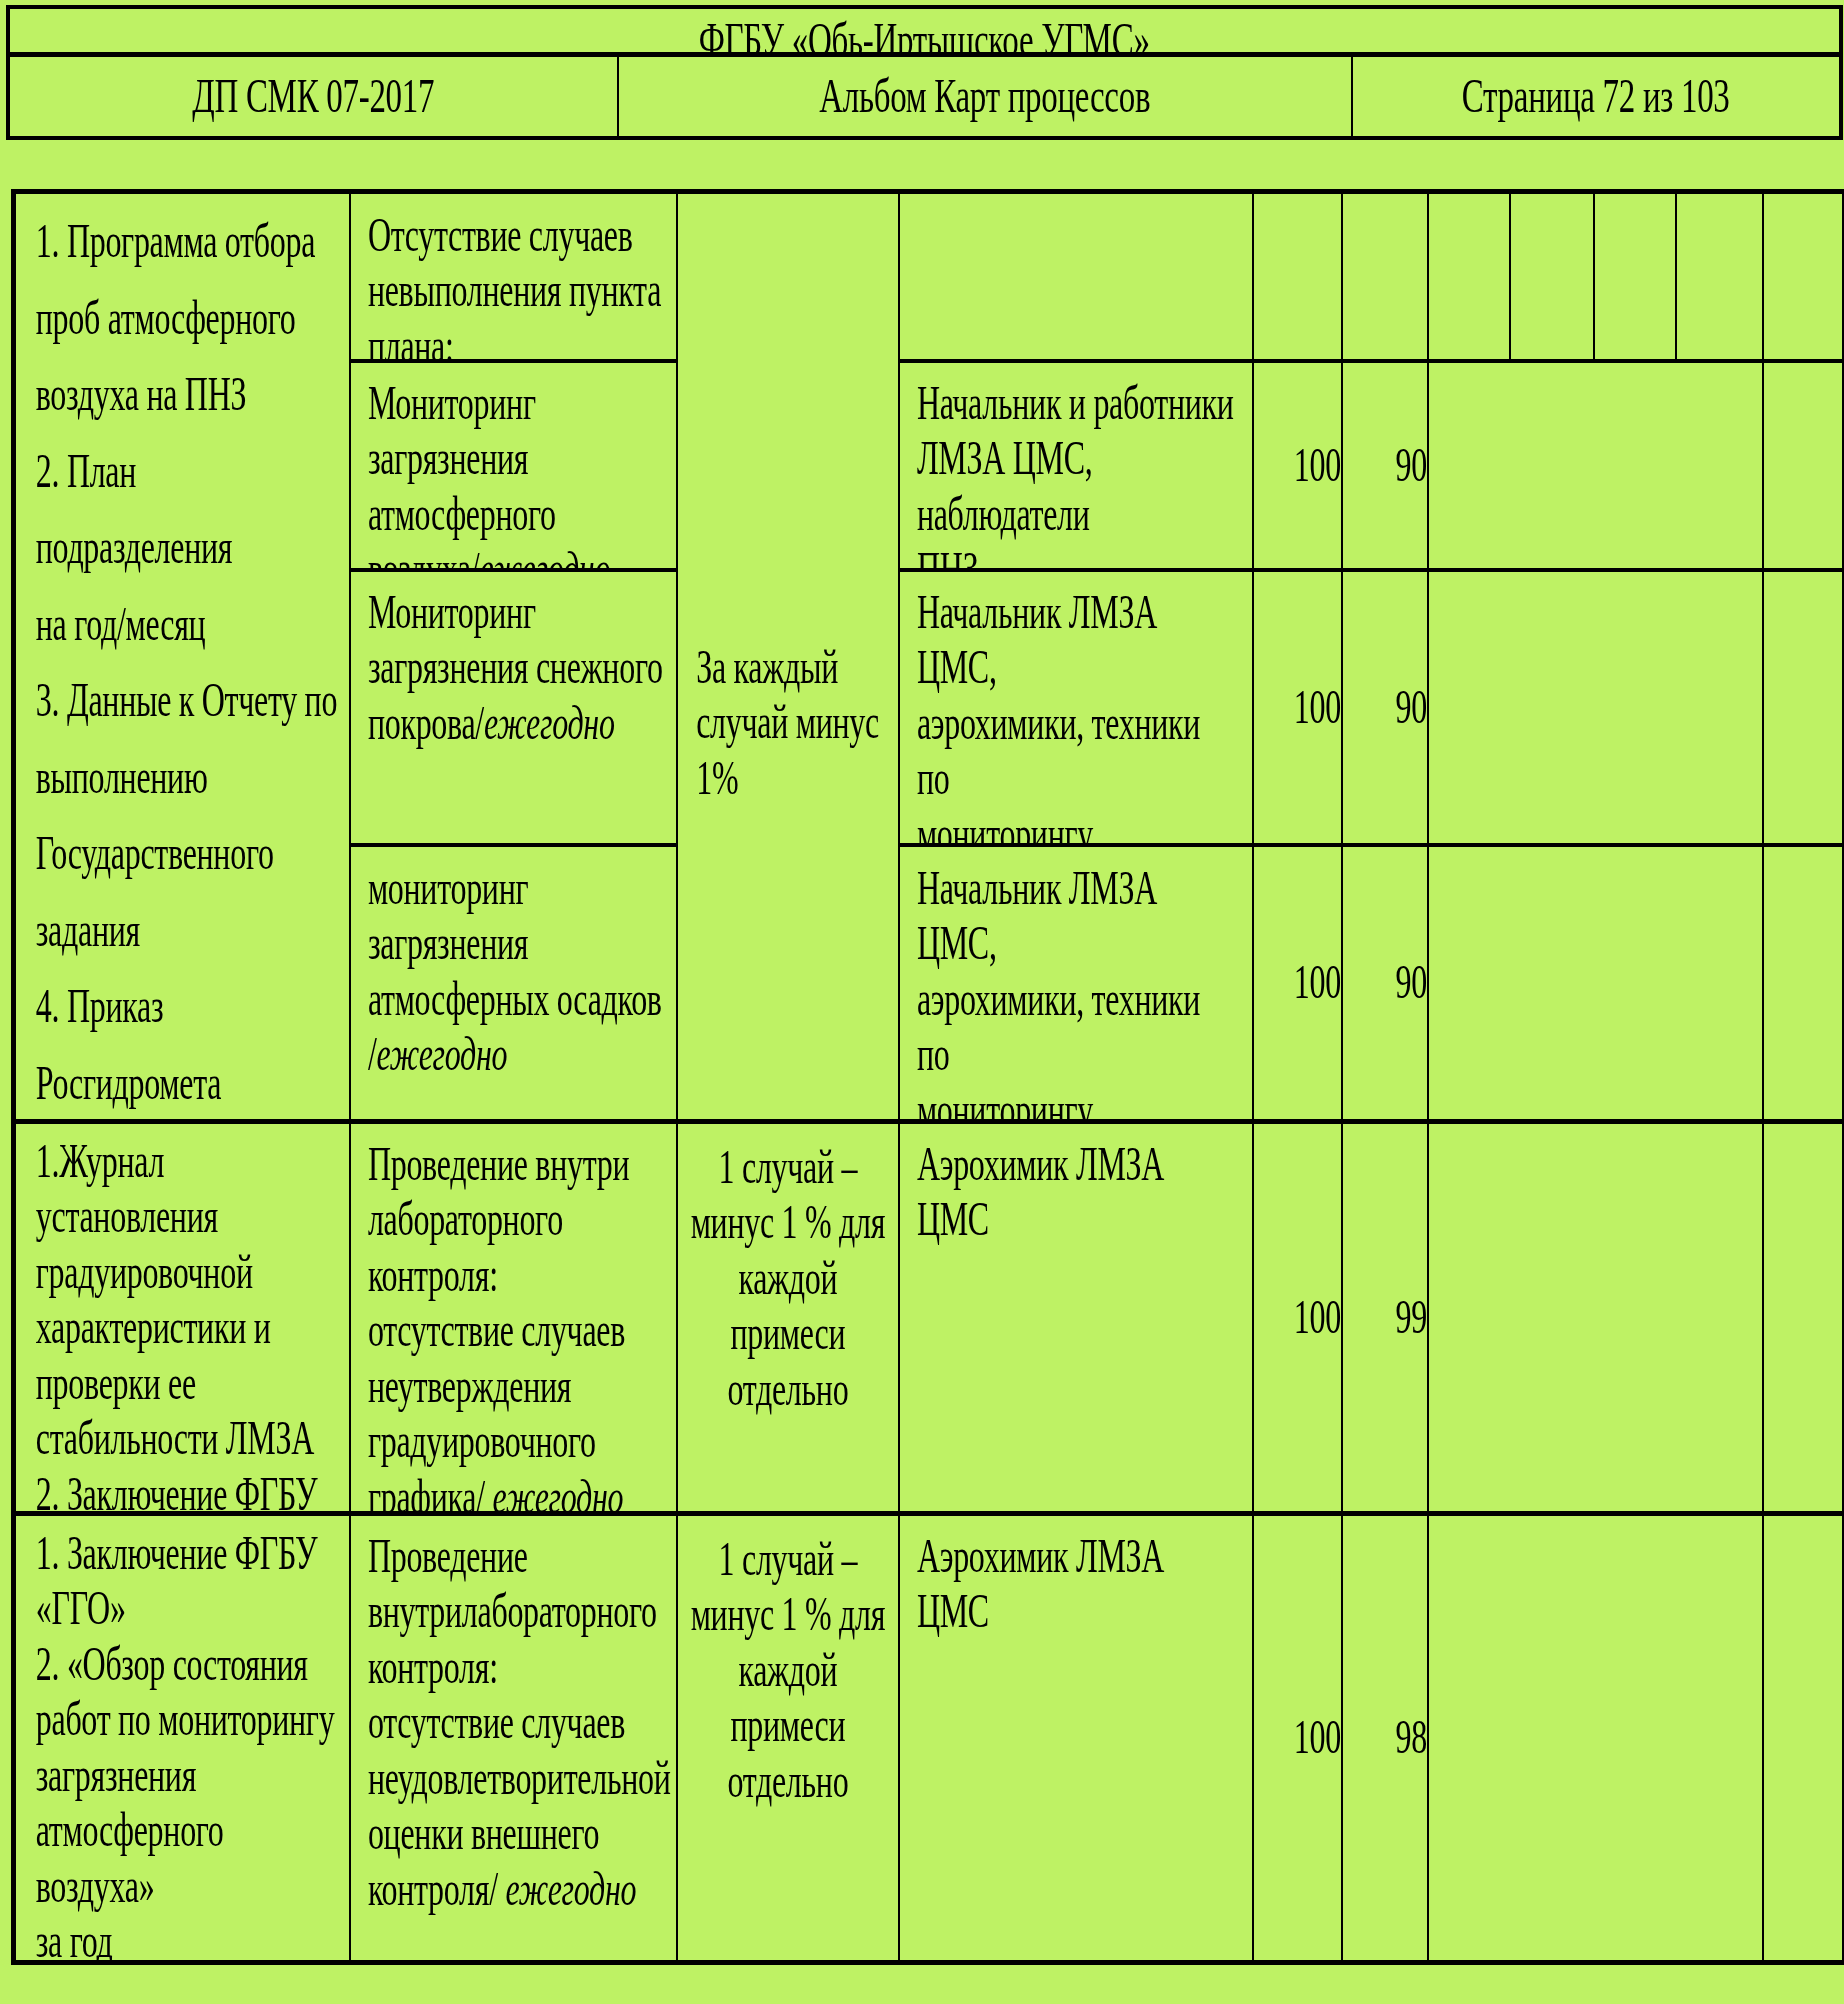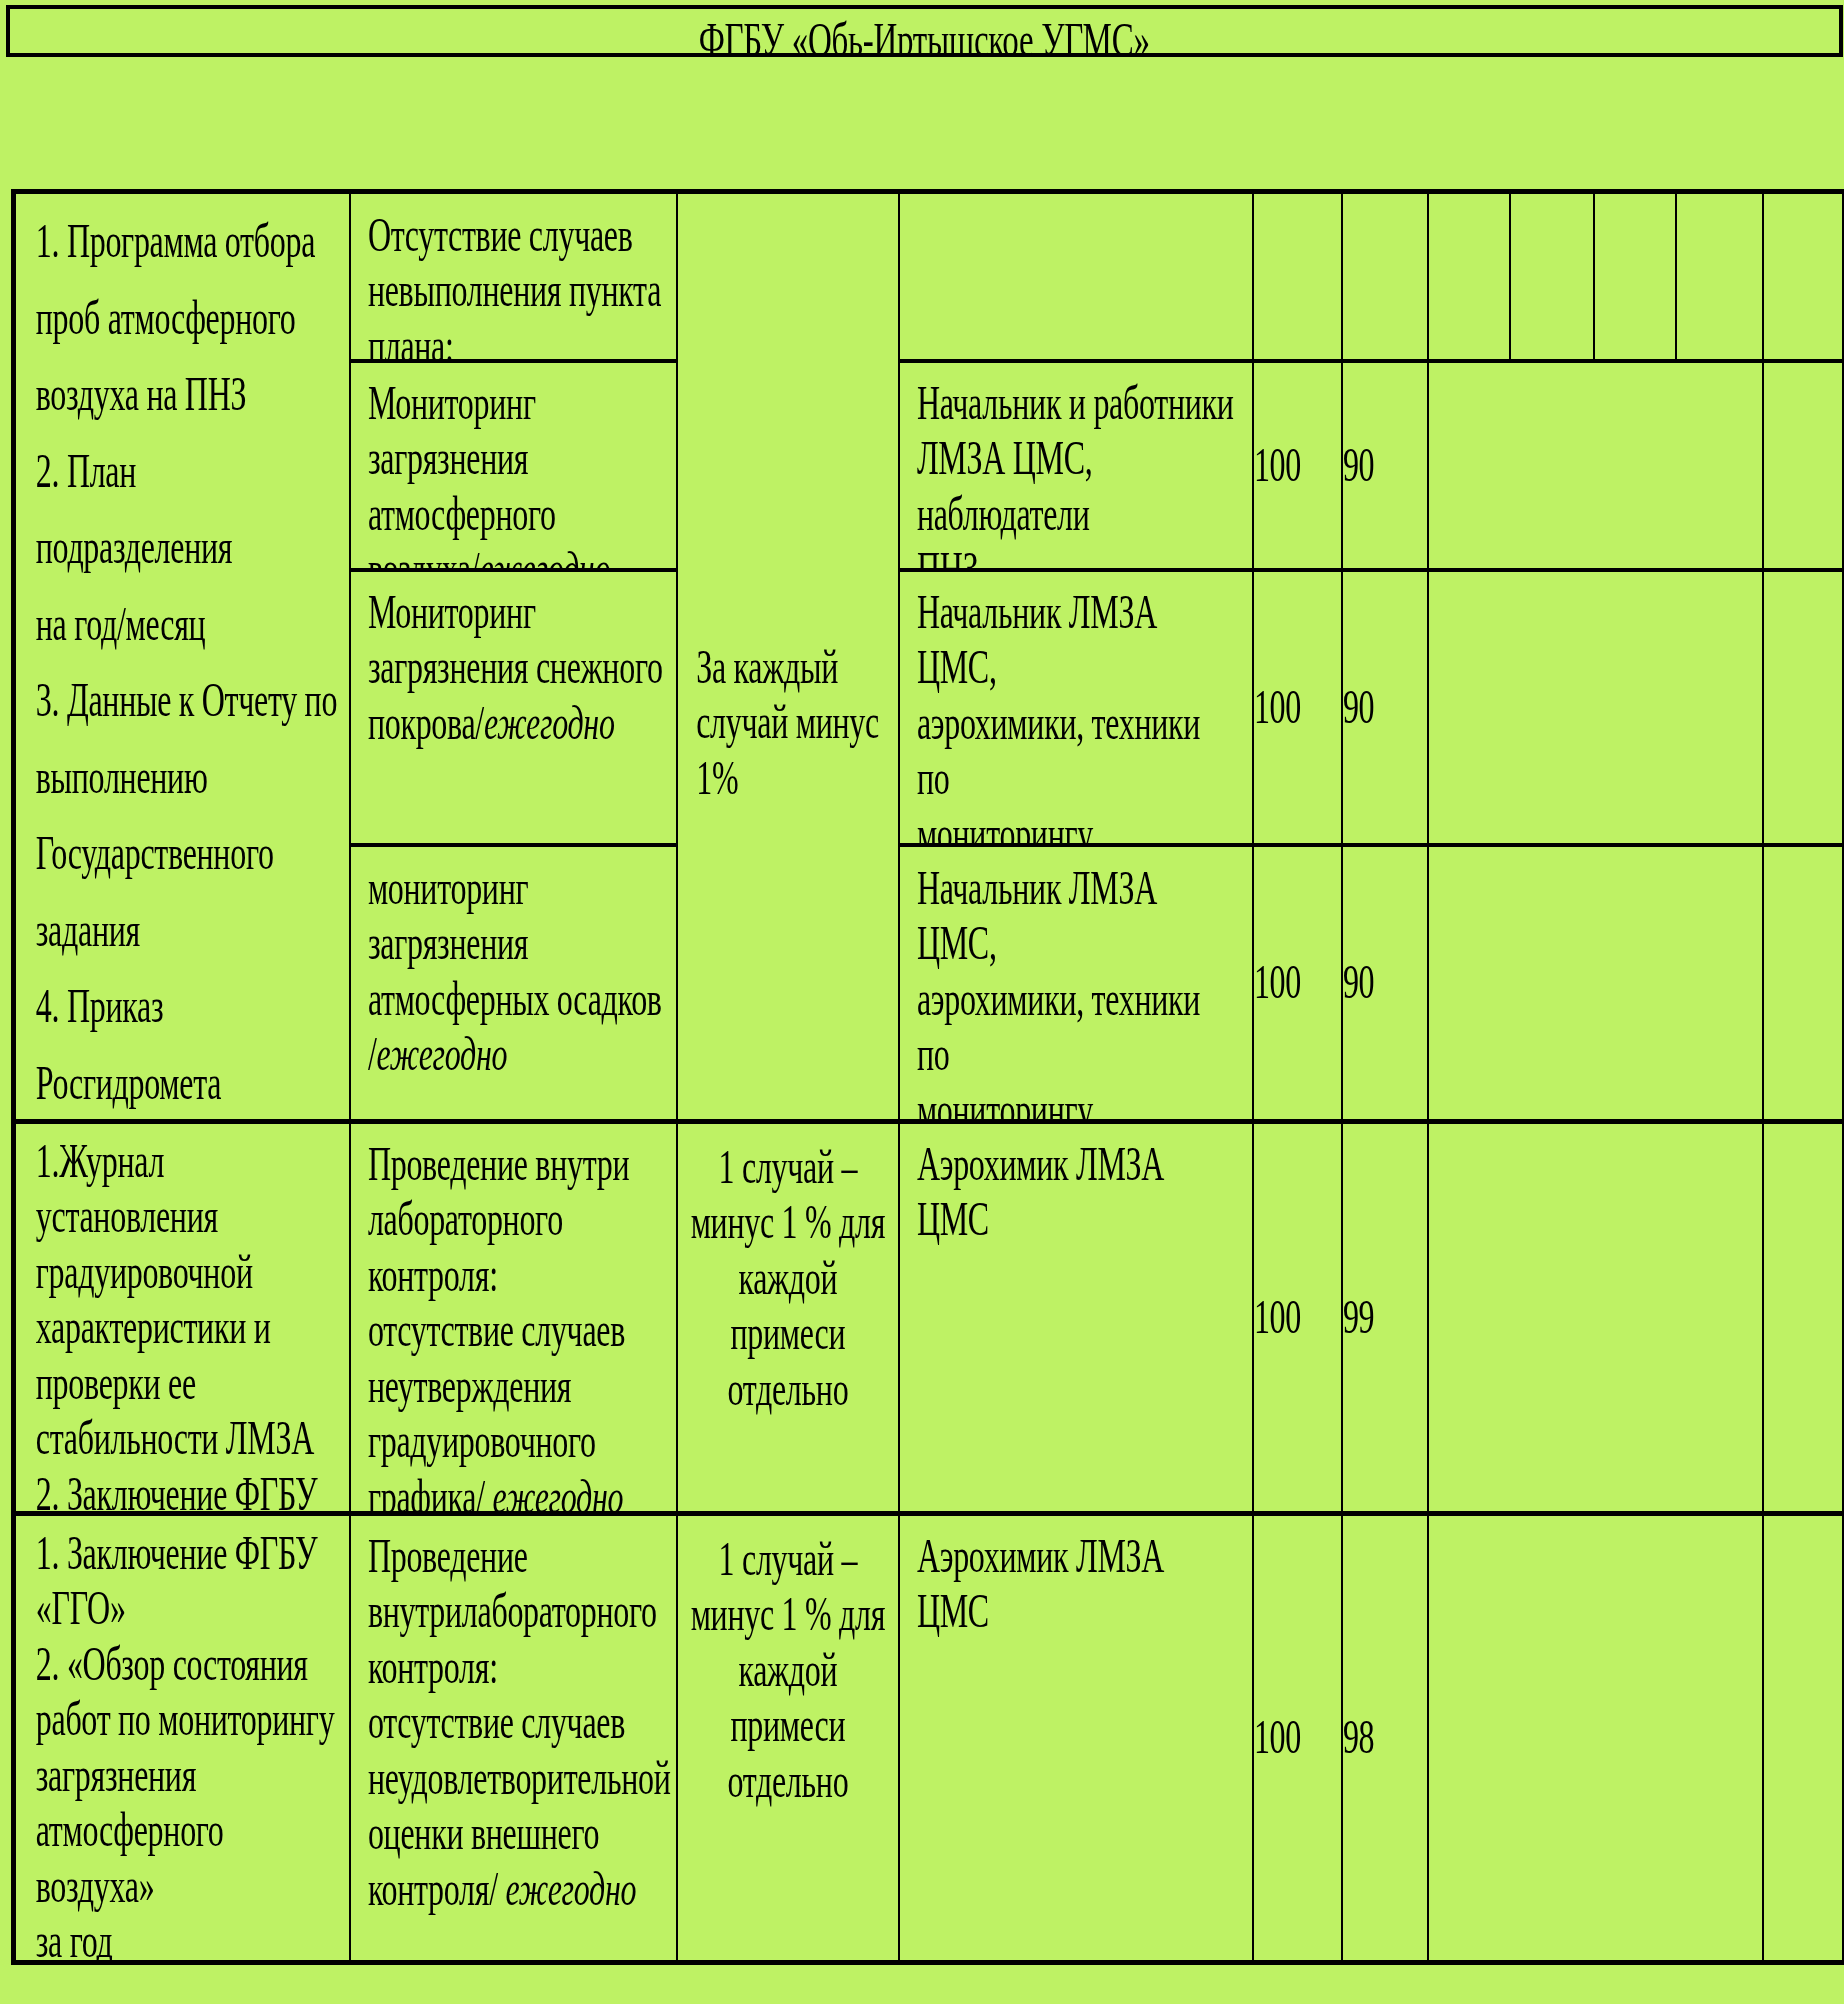--- a/index.html
+++ b/index.html
@@ -31,37 +31,48 @@
   .o-tc{transform-origin:50% 0;}
   .o-c{transform-origin:50% 50%;}
   .lh-xl{line-height:51px;}     
   .htxt{font-size:33px;line-height:37px;}
 
   .cell{padding:12.6px 12.6px 0 17px;}
   .cell-c1{padding:9.1px 9.1px 0 19.4px;}
   .pen1{padding:433px 5.7px 0 18.3px;margin-top:12px;}       
   .topcenter{text-align:center;}
   .topcenter .cell{padding:15px 5.7px 0 5.7px;}
-  .num{vertical-align:middle;text-align:left;}
+  .num{vertical-align:middle;text-align:right;}
 </style>
 </head>
 <body>
 
 <div class="page">
 
   <table class="hdr">
     <colgroup>
         <col style="width:610px">
         <col style="width:734px">
         <col style="width:489px">
       </colgroup>
     <tbody>
         <tr class="h1">
       <td class="ctr" colspan="3">
         <span class="txt htxt o-tc">ФГБУ «Обь-Иртышское УГМС»</span>
+      </td>
+    </tr>
+    <tr class="h2">
+      <td class="ctr">
+        <span class="txt htxt o-c">ДП СМК 07-2017</span>
+      </td>
+      <td class="ctr">
+        <span class="txt htxt o-c">Альбом Карт процессов</span>
+      </td>
+      <td class="ctr">
+        <span class="txt htxt o-c">Страница 72 из 103</span>
       </td>
     </tr>
   </tbody>
     </table>
 
   <table class="main">
     <colgroup>
       <col style="width:336px">
         <col style="width:327px">
         <col style="width:222px">

